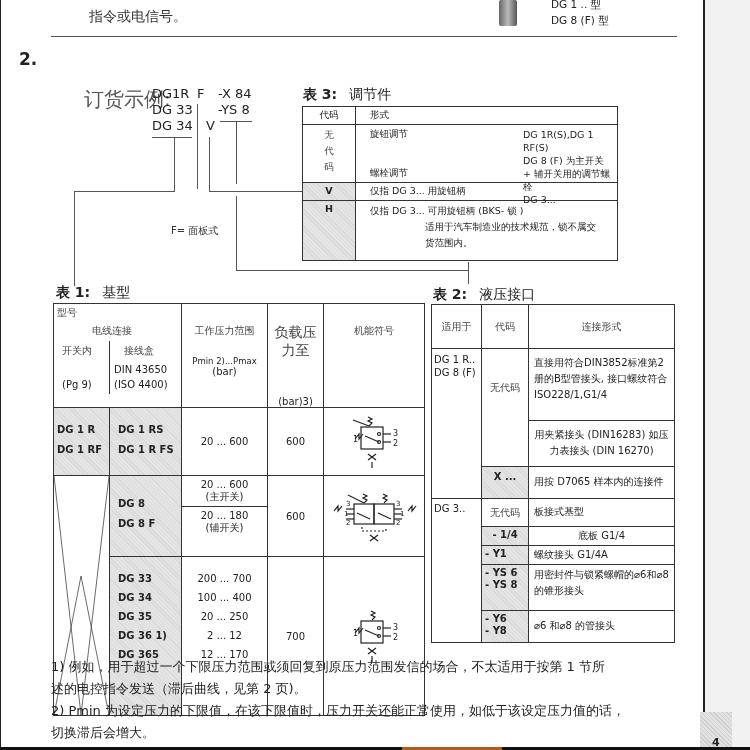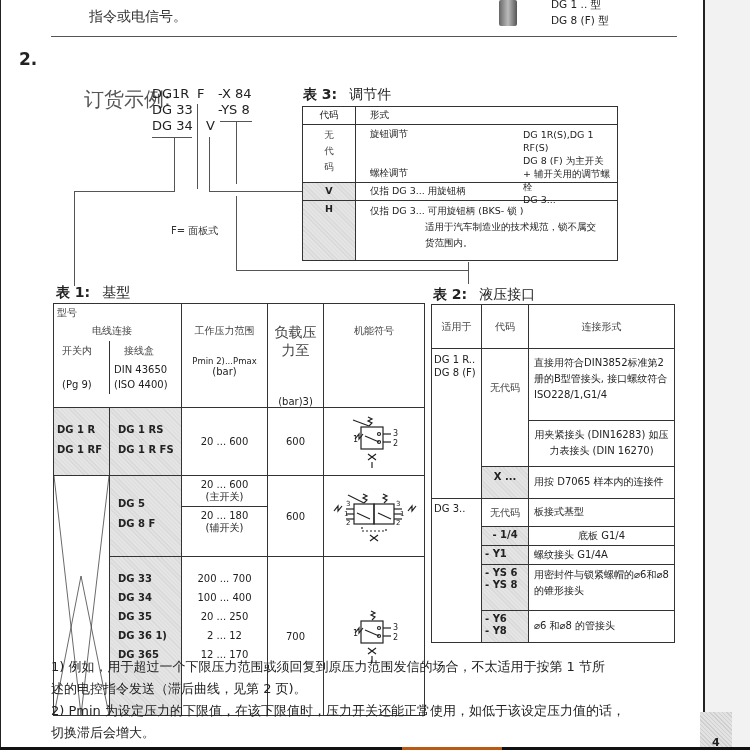--- a/index.html
+++ b/index.html
@@ -166,21 +166,21 @@
     <tr style="height:64px;">
       <td rowspan="2" style="padding:0;position:relative;">
         <svg width="55" height="239" viewBox="0 0 55 239" preserveAspectRatio="none" style="display:block;">
               <line x1="0" y1="0" x2="27" y2="239" stroke="#444" stroke-width="0.8"></line>
               <line x1="55" y1="0" x2="27" y2="239" stroke="#444" stroke-width="0.8"></line>
               <line x1="0" y1="239" x2="27" y2="100" stroke="#444" stroke-width="0.8"></line>
               <line x1="55" y1="239" x2="27" y2="100" stroke="#444" stroke-width="0.8"></line>
             </svg>
       </td>
       <td class="shade bold" style="padding:18px 2px 0 8px;line-height:20px;">
-        <div>DG 5</div>
+        <div>DG 8</div>
             <div>DG 8 F</div>
       </td>
       <td class="c" style="padding:0;line-height:12px;">
         <div style="padding:3px 0;border-bottom:1px solid #333;">
               <div>20 ... 600</div>
               <div>(主开关)</div>
             </div>
         <div style="padding:3px 0;">
               <div>20 ... 180</div>
               <div>(辅开关)</div>

